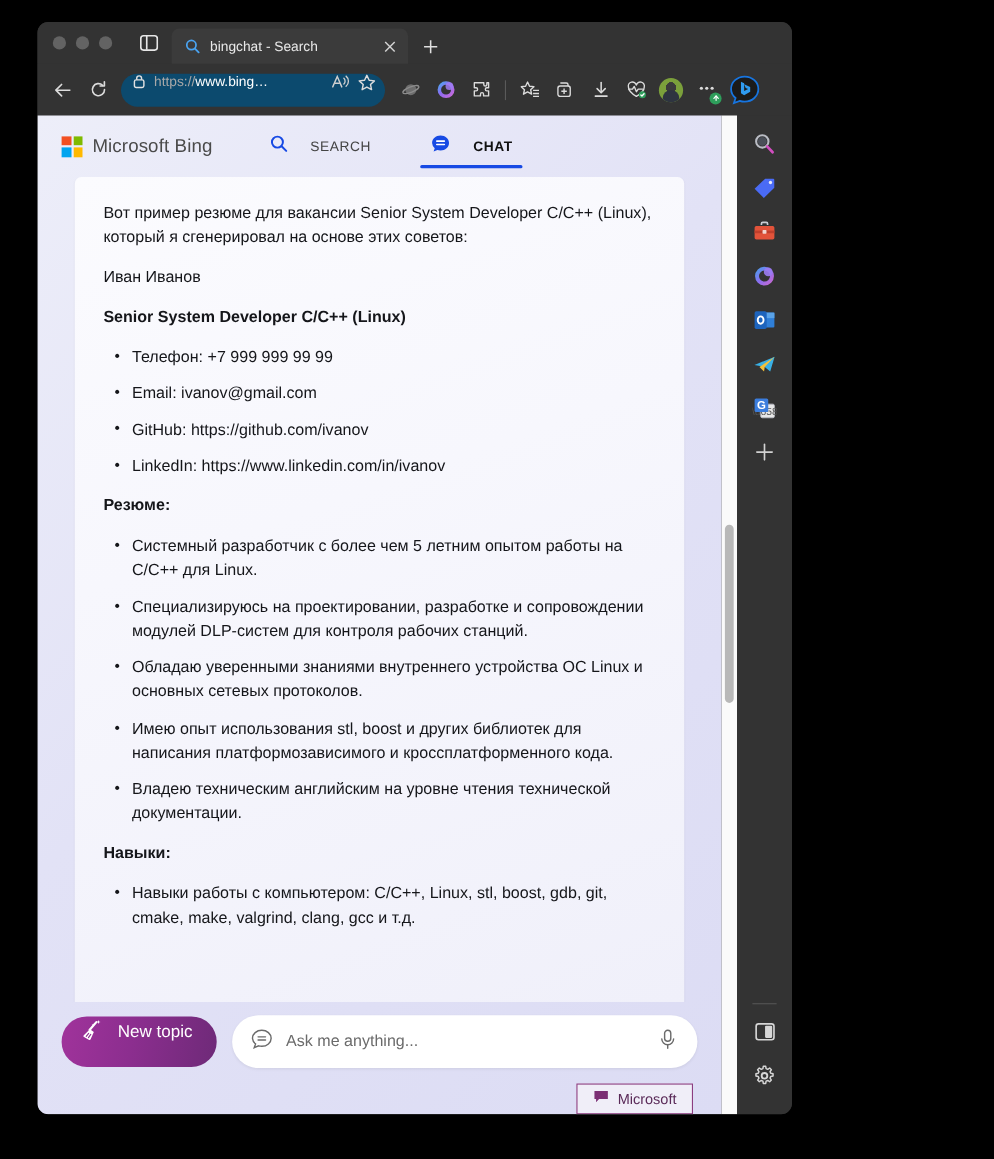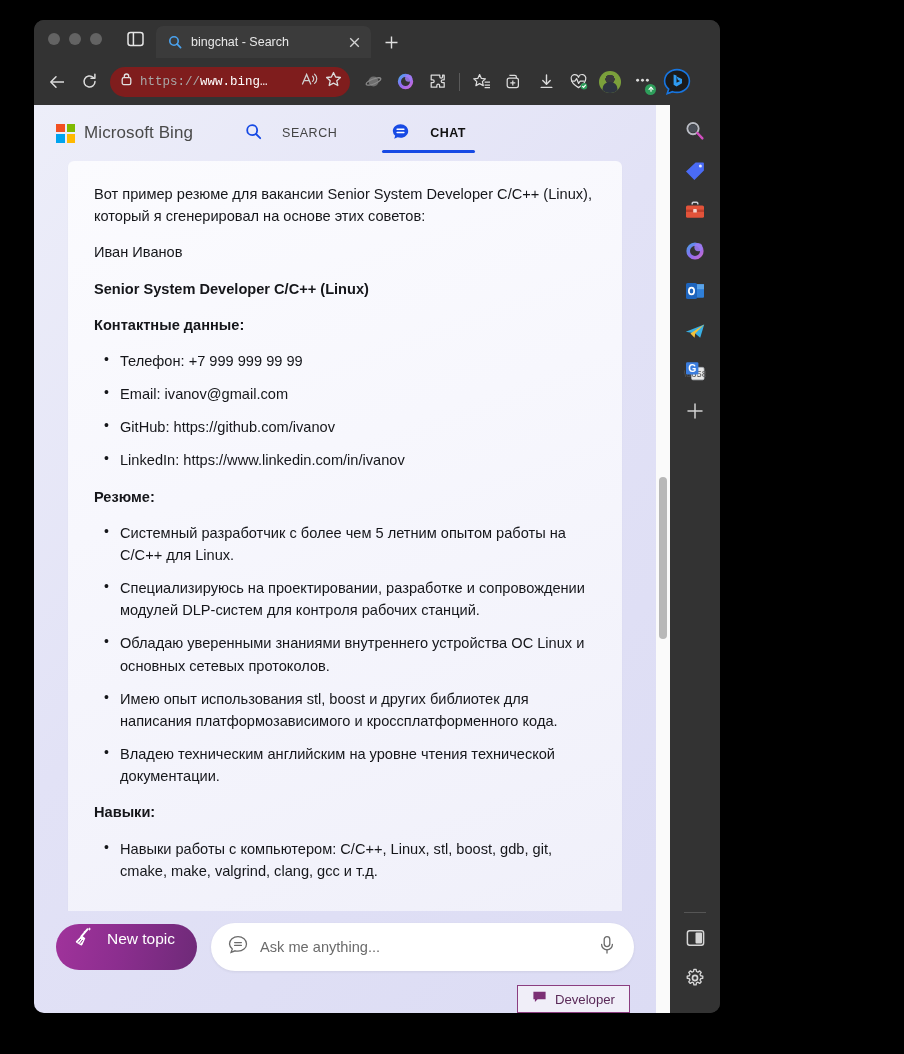--- a/index.html
+++ b/index.html
@@ -75,27 +75,26 @@
     flex-shrink: 0;
   }
   .tb-btn {
     width: 30px; height: 30px;
     display: flex; align-items: center; justify-content: center;
     border-radius: 5px; flex-shrink: 0;
   }
   #address-bar {
     flex: 0 0 auto;
     width: 240px; height: 30px;
-    background: #7f1d1d;
+    background: #0c4a6e;
     border-radius: 15px;
-    display: flex; align-items: center;
+    display: flex; 
     padding: 0 8px 0 10px;
     gap: 7px;
     margin: 0 6px 0 4px;
-    font-family: Liberation Mono, monospace;
   }
   #url-text { flex: 1; font-size: 12.5px; color: #fff; white-space: nowrap; overflow: hidden; }
   #url-text .scheme { color: #a8a8a8; }
   .tb-divider { width: 1px; height: 18px; background: #5a5a5a; margin: 0 5px; flex-shrink: 0; }
   #avatar {
     width: 22px; height: 22px; border-radius: 50%;
     background: radial-gradient(circle at 50% 38%, #3b3b3b 0 26%, #7ba03b 27% 100%);
     position: relative; overflow: hidden; flex-shrink: 0;
   }
   #avatar::after {
@@ -458,21 +457,20 @@
 
       <div id="chat-scroll-area">
         <div id="chat-card">
 
           <p>Вот пример резюме для вакансии Senior System Developer C/C++ (Linux), который я сгенерировал на основе этих советов:</p>
 
           <p>Иван Иванов</p>
 
           <p class="bold-line">Senior System Developer C/C++ (Linux)</p>
 
-          <p class="bold-line">Контактные данные:</p>
           <ul>
             <li>Телефон: +7 999 999 99 99</li>
             <li>Email: ivanov@gmail.com</li>
             <li>GitHub: https://github.com/ivanov</li>
             <li>LinkedIn: https://www.linkedin.com/in/ivanov</li>
           </ul>
 
           <p class="bold-line">Резюме:</p>
           <ul>
             <li>Системный разработчик с более чем 5 летним опытом работы на C/C++ для Linux.</li>
@@ -524,21 +522,21 @@
         </div>
       </div>
 
       <div id="feedback-row">
         <div id="feedback-button">
           <span>
             <svg width="15" height="14" viewBox="0 0 15 14">
                 <path d="M1.4 1.8h12.2v7.4H5.6L2.9 12V9.2H1.4Z" fill="#7b2f74"></path>
               </svg>
           </span>
-          <span class="fb-label">Developer</span>
+          <span class="fb-label">Microsoft</span>
         </div>
       </div>
     </div>
 
     <div id="page-scrollbar">
       <div id="page-scrollbar-thumb" style="top:372px;height:162px;"></div>
     </div>
 
     <div id="edge-sidebar">
 

